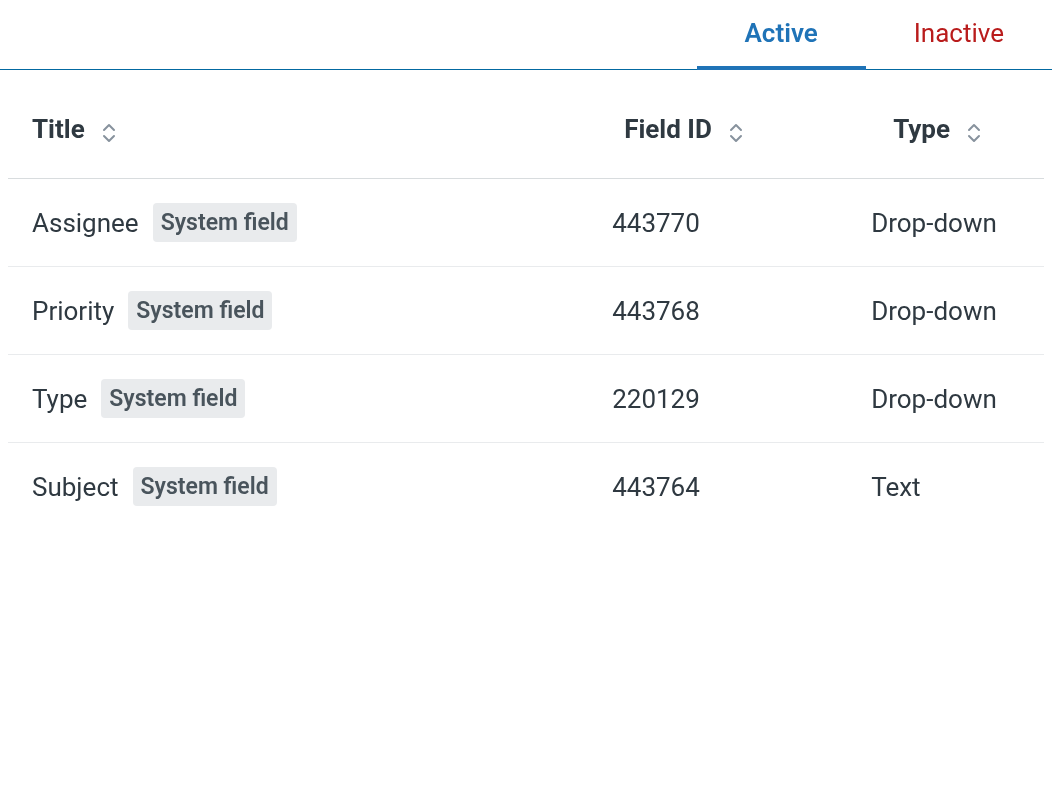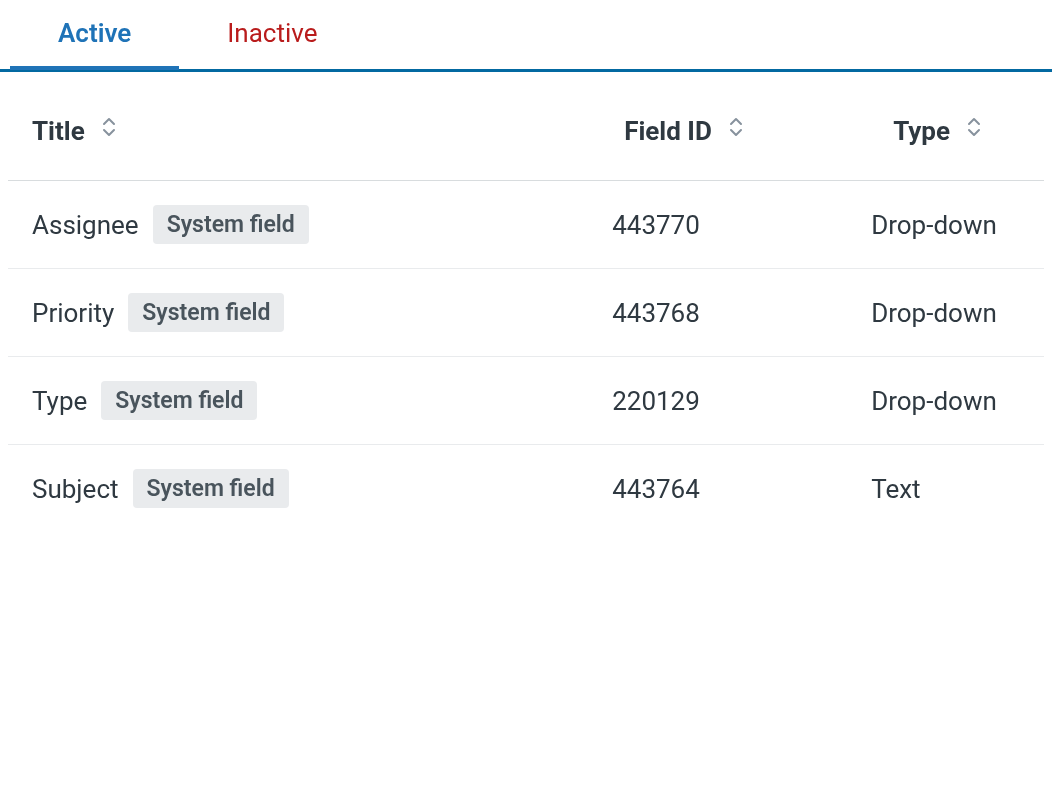--- a/index.html
+++ b/index.html
@@ -10,23 +10,24 @@
     body {
       font-family: -apple-system, BlinkMacSystemFont, "Segoe UI", Roboto, Helvetica, Arial, sans-serif;
       background: #ffffff;
       color: #2f3941;
       width: 1052px;
       height: 786px;
       overflow: hidden;
     }
     .tabs {
       display: flex;
-      border-bottom: 3px solid #0369a1;
+      border-bottom: 1px solid #0369a1;
       padding-left: 10px;
       margin-left: 0;
+      justify-content: flex-end;
     }
     .tab {
       padding: 18px 48px 18px 48px;
       font-size: 26px;
       color: #b91c1c;
       cursor: pointer;
       position: relative;
       border-bottom: 4px solid transparent;
       margin-bottom: -1px;
     }
@@ -46,21 +47,21 @@
       text-align: left;
       font-size: 26px;
       font-weight: 700;
       color: #2f3941;
       padding: 44px 24px 34px 24px;
       border-bottom: 1px solid #d8dcde;
       white-space: nowrap;
     }
     thead th .th-inner {
       display: inline-flex;
-      align-items: flex-start;
+      align-items: flex-end;
       gap: 16px;
       cursor: pointer;
     }
     .sort-icon {
       display: inline-flex;
       flex-direction: column;
       align-items: center;
       color: #68737d;
     }
     tbody td {
@@ -76,21 +77,21 @@
     .title-cell {
       display: flex;
       align-items: center;
       gap: 14px;
     }
     .badge {
       background: #e9ebed;
       color: #49545c;
       font-size: 23px;
       font-weight: 600;
-      padding: 6px 14px;
+      padding: 6px 8px;
       border-radius: 4px;
       white-space: nowrap;
     }
     .col-title { width: 56%; }
     .col-id { width: 25%; }
     .col-type { width: 19%; }
     th.col-id .th-inner { margin-left: 12px; }
     th.col-type .th-inner { margin-left: 22px; }
   </style>
 </head>

